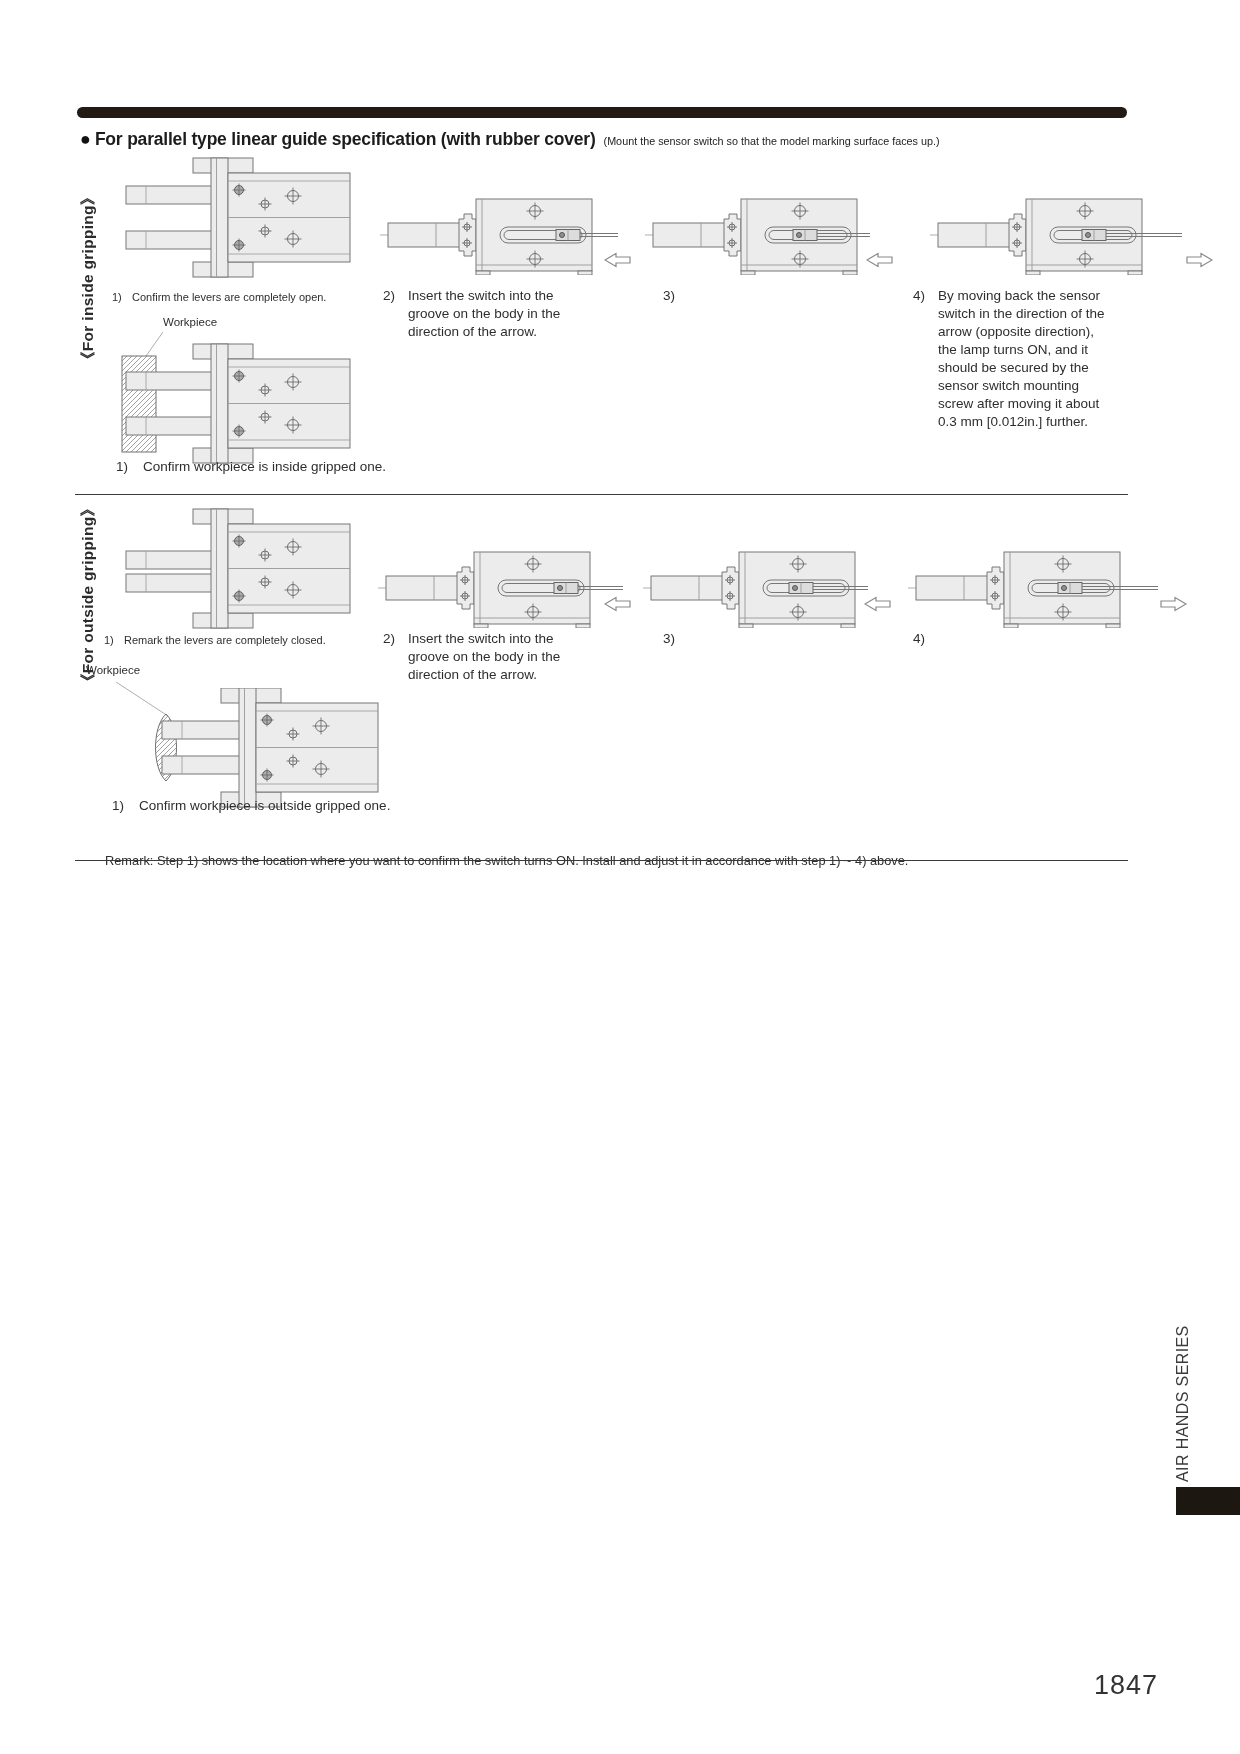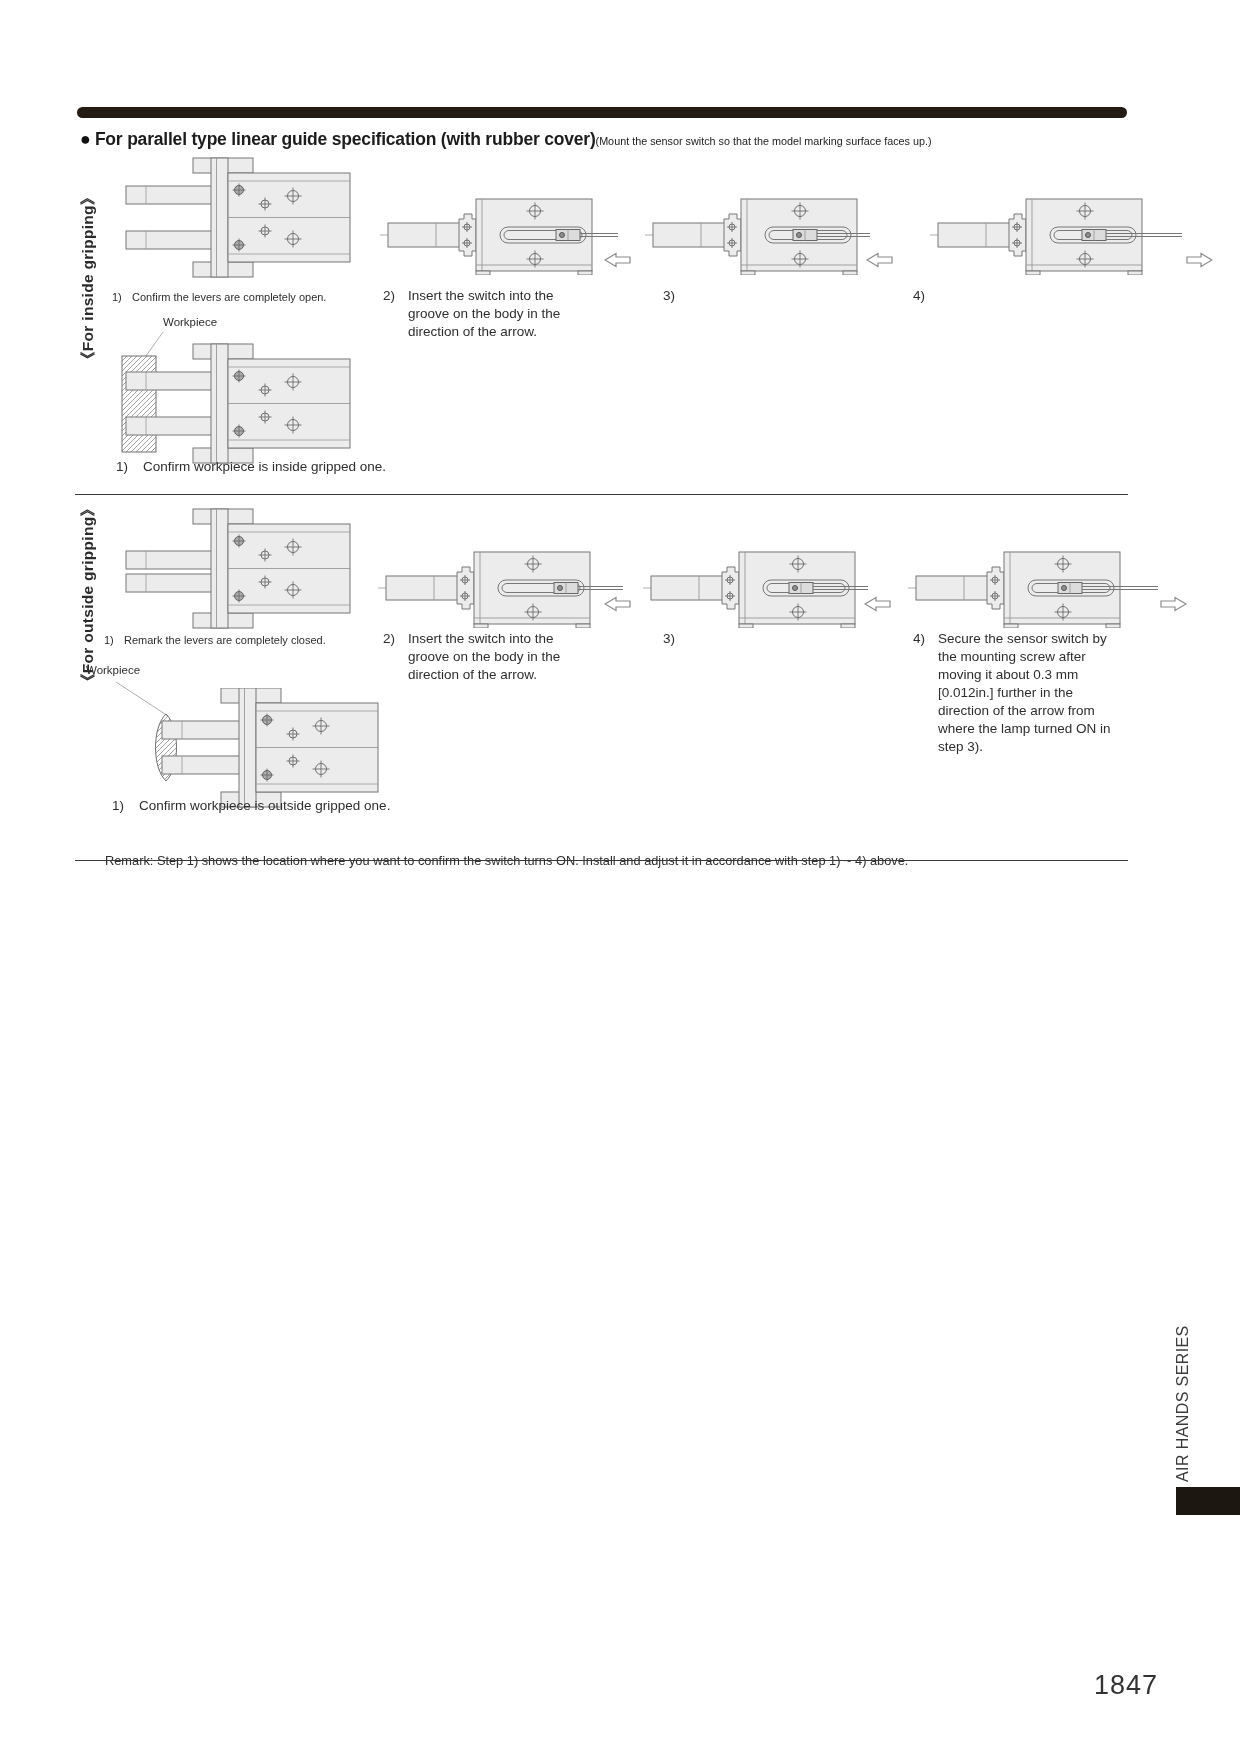--- a/index.html
+++ b/index.html
@@ -4,21 +4,21 @@
 <style>
   html,body{margin:0;padding:0;background:#ffffff;}
   .page{
     position:relative;width:1240px;height:1754px;background:#ffffff;
     font-family:"Liberation Sans","DejaVu Sans",sans-serif;color:#2e2e2e;overflow:hidden;
   }
   .top-bar{position:absolute;left:77px;top:107px;width:1050px;height:11px;background:#231a14;border-radius:5.5px;}
   .header{position:absolute;left:80px;top:129px;display:flex;align-items:baseline;white-space:nowrap;}
   .header .bullet{font-size:18px;color:#111;margin-right:4px;}
   .header .title{font-size:17.5px;font-weight:bold;color:#1c1c1c;letter-spacing:-0.2px;text-align:right;}
-  .header .note{font-size:10.8px;color:#222;margin-left:0;}
+  .header .note{font-size:10.8px;color:#222;margin-left:8px;}
   .vlabel{
     position:absolute;font-weight:bold;font-size:15.5px;color:#2b2b2b;white-space:nowrap;
     transform:rotate(-90deg);transform-origin:0 0;letter-spacing:0.3px;
   }
   .illus{position:absolute;}
   .step{position:absolute;display:flex;font-size:13.5px;line-height:18px;color:#2e2e2e;}
   .step .n{width:25px;flex:none;}
   .step.sm{font-size:11px;line-height:14px;white-space:nowrap;}
   .step.sm .n{width:20px;}
   .wlabel{position:absolute;font-size:11.5px;color:#2e2e2e;white-space:nowrap;}
@@ -178,20 +178,21 @@
   </div>
   <div class="step" style="left:383px;top:287px">
     <span class="n">2)</span>
     <span class="t" style="width:182px">Insert the switch into the groove on the body in the direction of the arrow.</span>
   </div>
   <div class="step" style="left:663px;top:287px">
     <span class="n">3)</span>
   </div>
   <div class="step" style="left:913px;top:287px">
     <span class="n">4)</span>
+    <span class="t" style="width:178px">By moving back the sensor switch in the direction of the arrow (opposite direction), the lamp turns ON, and it should be secured by the sensor switch mounting screw after moving it about 0.3 mm [0.012in.] further.</span>
   </div>
 
   <div class="wlabel" style="left:163px;top:316px">Workpiece</div>
   <svg class="illus" style="left:108px;top:330px" width="250" height="134" viewBox="0 0 250 134">
     <line x1="55" y1="2" x2="38" y2="26" class="lnt"></line>
     <rect x="14" y="26" width="34" height="96" class="hatchfill"></rect>
     <use href="#finger" x="18" y="42"></use>
     <use href="#finger" x="18" y="87"></use>
     <use href="#front-core" y="14"></use>
   </svg>
@@ -249,21 +250,20 @@
   </div>
   <div class="step" style="left:383px;top:630px">
     <span class="n">2)</span>
     <span class="t" style="width:182px">Insert the switch into the groove on the body in the direction of the arrow.</span>
   </div>
   <div class="step" style="left:663px;top:630px">
     <span class="n">3)</span>
   </div>
   <div class="step" style="left:913px;top:630px">
     <span class="n">4)</span>
-    <span class="t" style="width:178px">Secure the sensor switch by the mounting screw after moving it about 0.3 mm [0.012in.] further in the direction of the arrow from where the lamp turned ON in step 3).</span>
   </div>
 
   <div class="wlabel" style="left:86px;top:664px">Workpiece</div>
   <svg class="illus" style="left:110px;top:676px" width="70" height="46" viewBox="0 0 70 46">
     <line x1="6" y1="6" x2="58" y2="40" class="lnt"></line>
   </svg>
   <svg class="illus" style="left:136px;top:688px" width="250" height="120" viewBox="0 0 250 120">
     <path d="M30,26 C44,39 44,80 30,93 C16,80 16,39 30,26 Z" class="hatchfill"></path>
     <use href="#finger" x="26" y="33"></use>
     <use href="#finger" x="26" y="68"></use>

